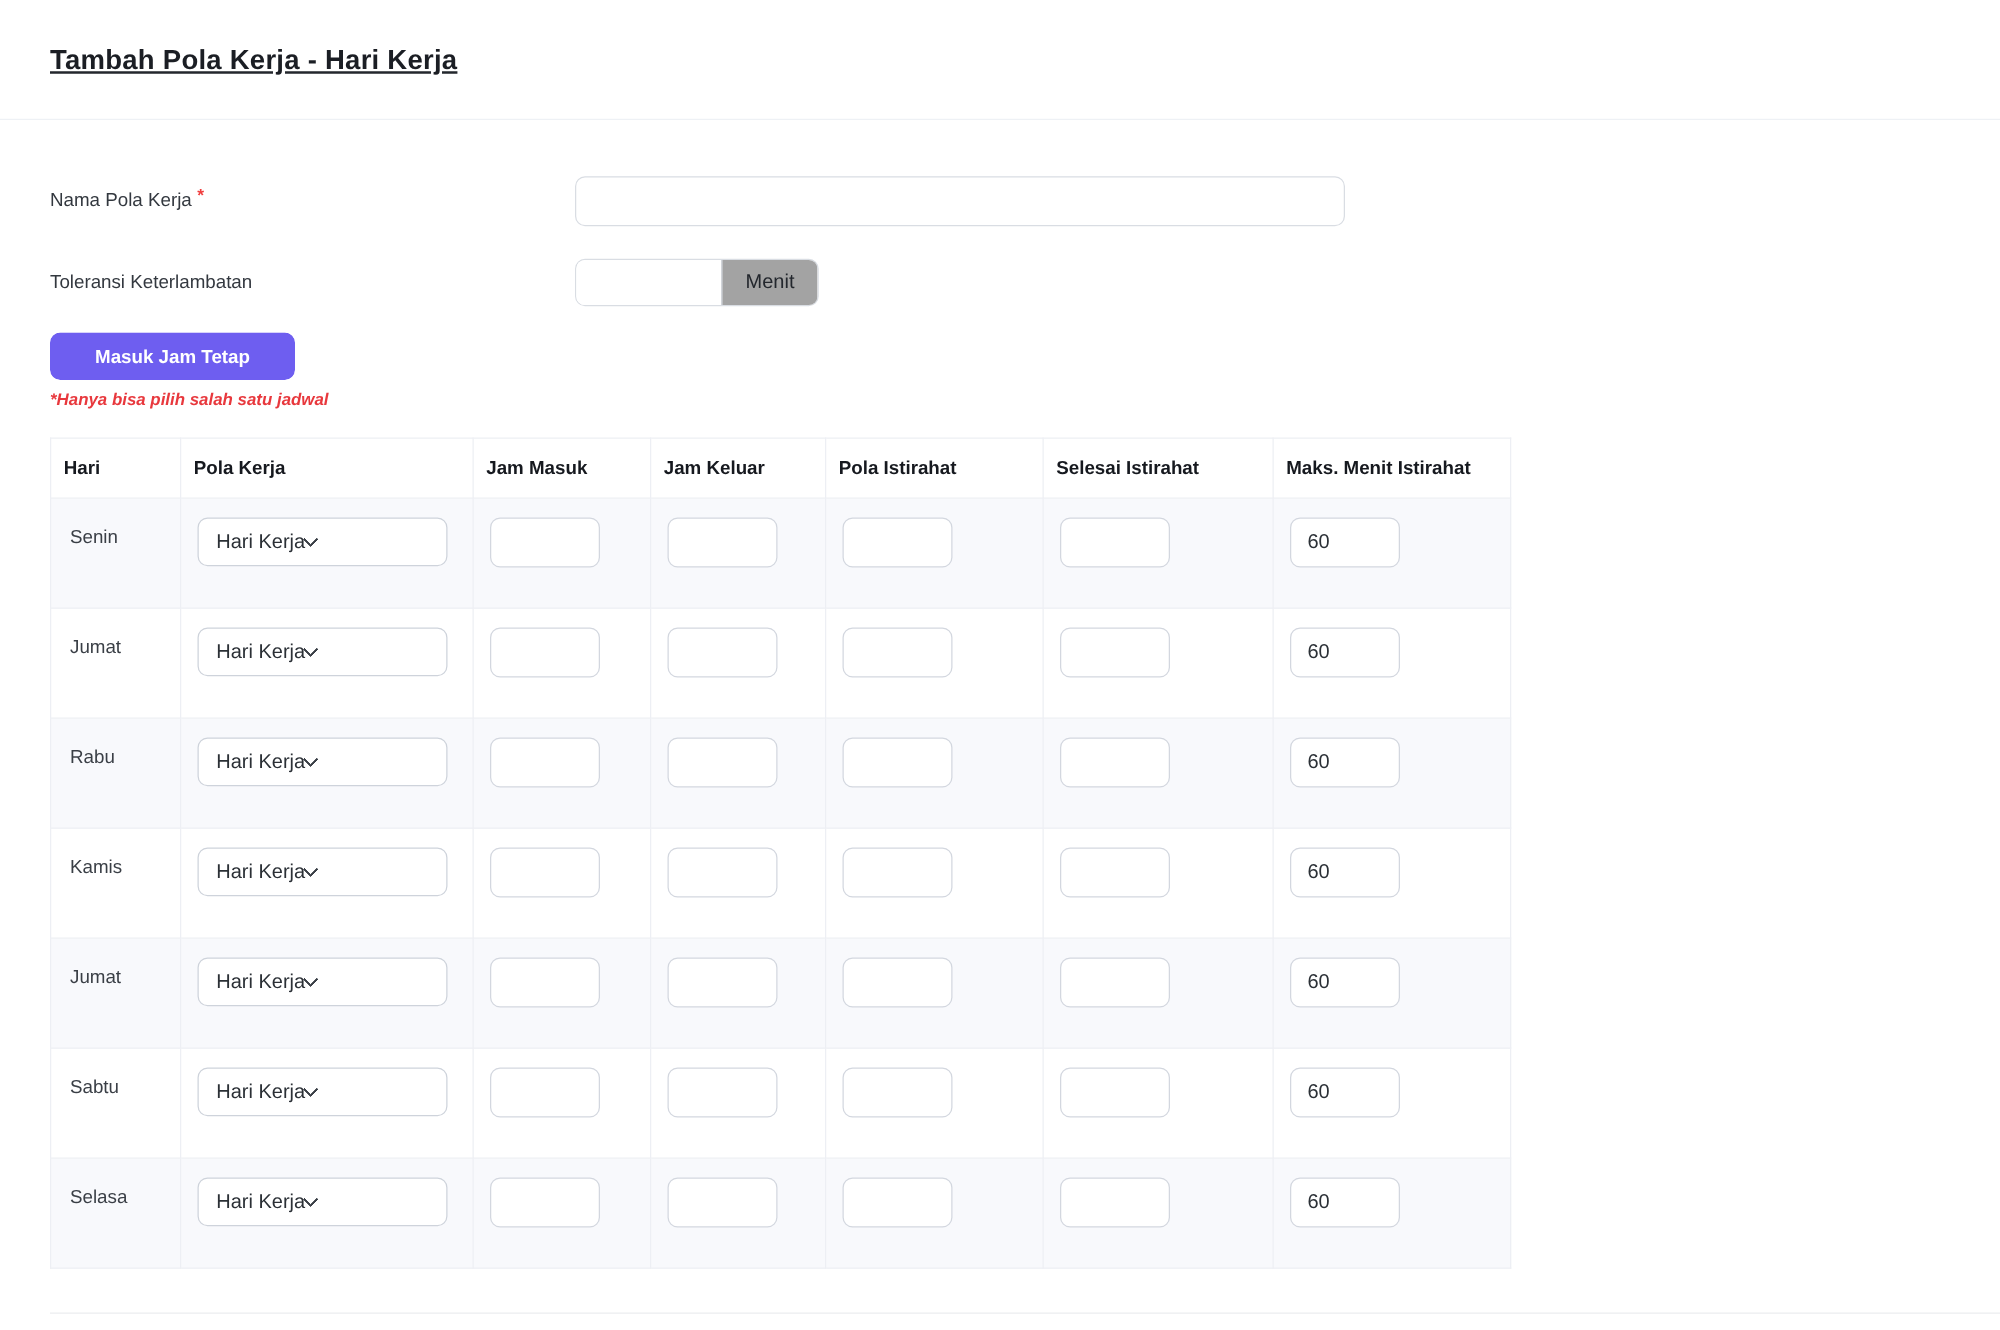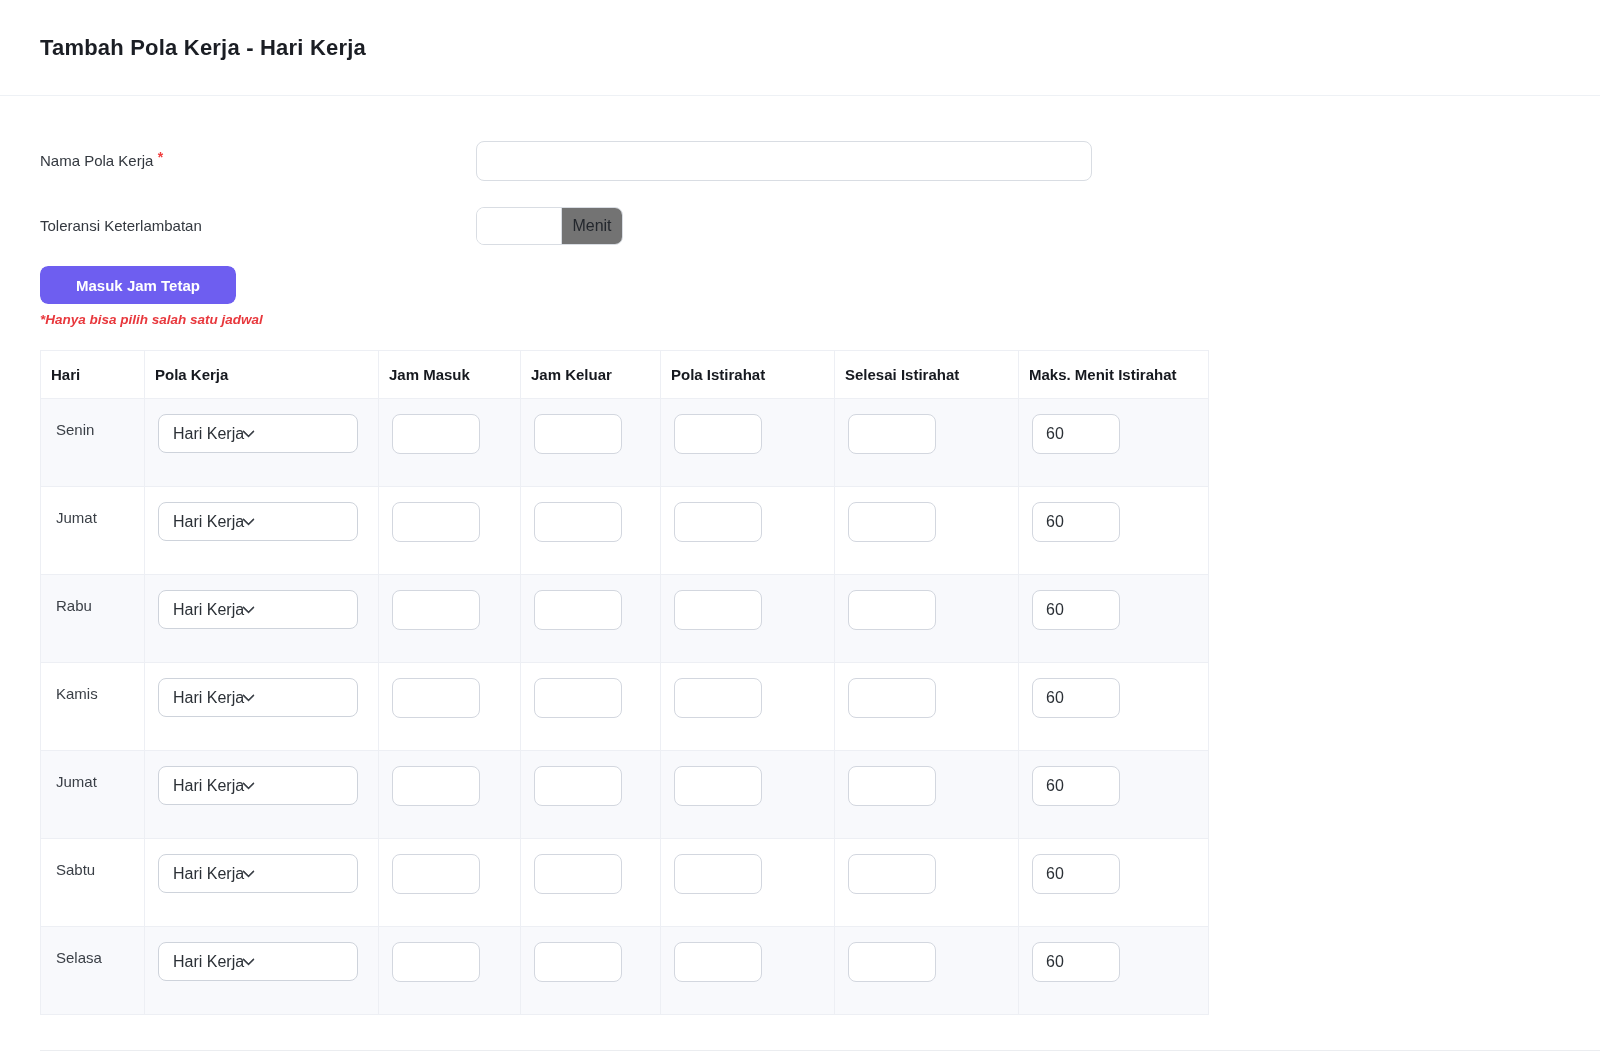--- a/index.html
+++ b/index.html
@@ -4,47 +4,47 @@
 <style>
   * { margin:0; padding:0; box-sizing:border-box; }
   html,body { background:#ffffff; }
   .page {
     position:relative; width:1600px; height:1064px; overflow:hidden;
     background:#ffffff; font-family:"Liberation Sans", sans-serif; color:#23272d;
   }
   
   .page-header {
     height:96px; border-bottom:1px solid #eef1f5;
-    display:flex; align-items:center; padding-left:40px;
+    display:flex; align-items:center; padding-left:40px;text-decoration:underline;
   }
   .page-title { font-size:22px; font-weight:700; color:#1b1e24; letter-spacing:.2px; }
 
   
-  .form-row { display:flex; margin-left:40px;gap:16px; }
+  .form-row { display:flex; margin-left:40px; }
   .form-row .label-col { width:420px; flex:0 0 420px; }
   .field-label { font-size:15px; color:#33383f; line-height:20px; }
   .req-star { color:#f03e3e; font-weight:700; position:relative; top:-4px; font-size:14px; }
   .help-icon {
     display:inline-flex; align-items:center; justify-content:center;
     width:15px; height:15px; border-radius:50%; background:#23272d; color:#fff;
     font-size:10px; font-weight:700; margin-left:6px; position:relative; top:2px;
   }
   .row-nama { margin-top:45px; align-items:center; }
   .text-input {
     width:616px; height:40px; border:1px solid #d9dde3; border-radius:8px;
     background:#fff; font-family:inherit; font-size:16px; color:#2b3036; padding:0 14px; outline:none;
   }
   .row-toleransi { margin-top:26px; align-items:center; }
   .input-group { display:inline-flex; height:38px; border:1px solid #d9dde3; border-radius:8px; overflow:hidden; background:#fff; }
   .input-group input {
     width:84px; border:none; outline:none; font-family:inherit; font-size:16px; color:#2b3036; padding:0 12px;
   }
   .input-addon {
-    display:flex; align-items:center; justify-content:center; width:61px;
-    background:#737373; border-left:1px solid #d9dde3; font-size:16px; color:#23272d;
+    display:flex; align-items:center; justify-content:center; width:77px;
+    background:#a3a3a3; border-left:1px solid #d9dde3; font-size:16px; color:#23272d;margin-left:32px;
   }
   .row-jadwal { margin-top:21px; align-items:flex-start; }
   .row-jadwal .label-col { padding-top:9px; }
 
   .toggle-group {
     display:inline-flex; background:#f7f8fd; border-radius:8px; overflow:hidden;
   }
   .toggle-btn {
     height:38px; display:flex; align-items:center; justify-content:center;
     font-family:inherit; font-size:15px; border:none; cursor:pointer; background:transparent;

